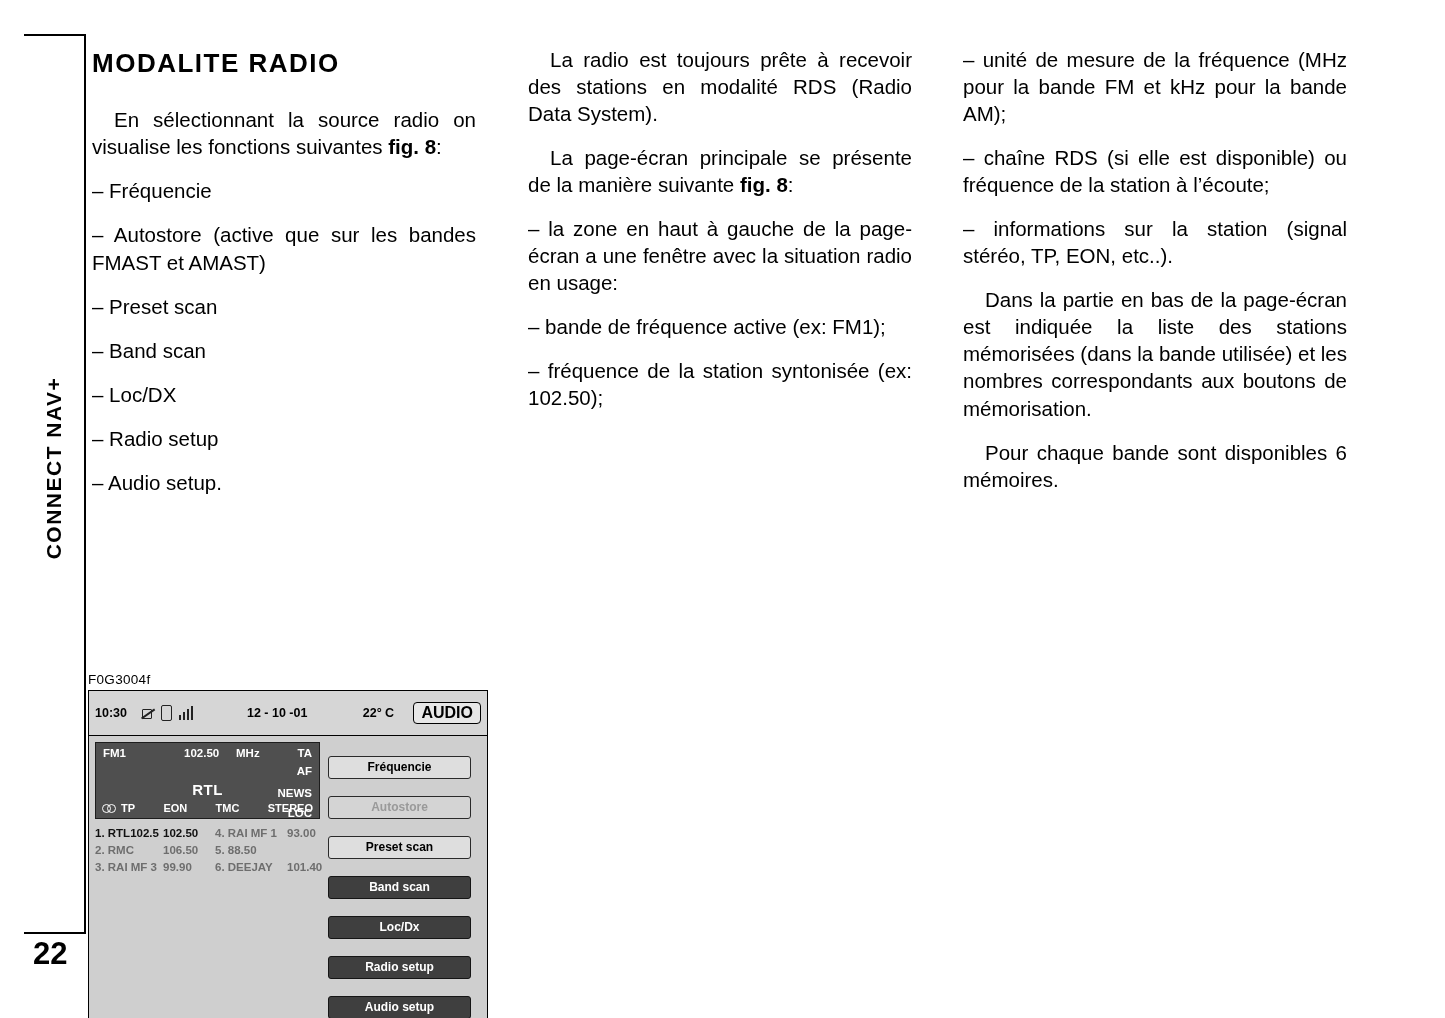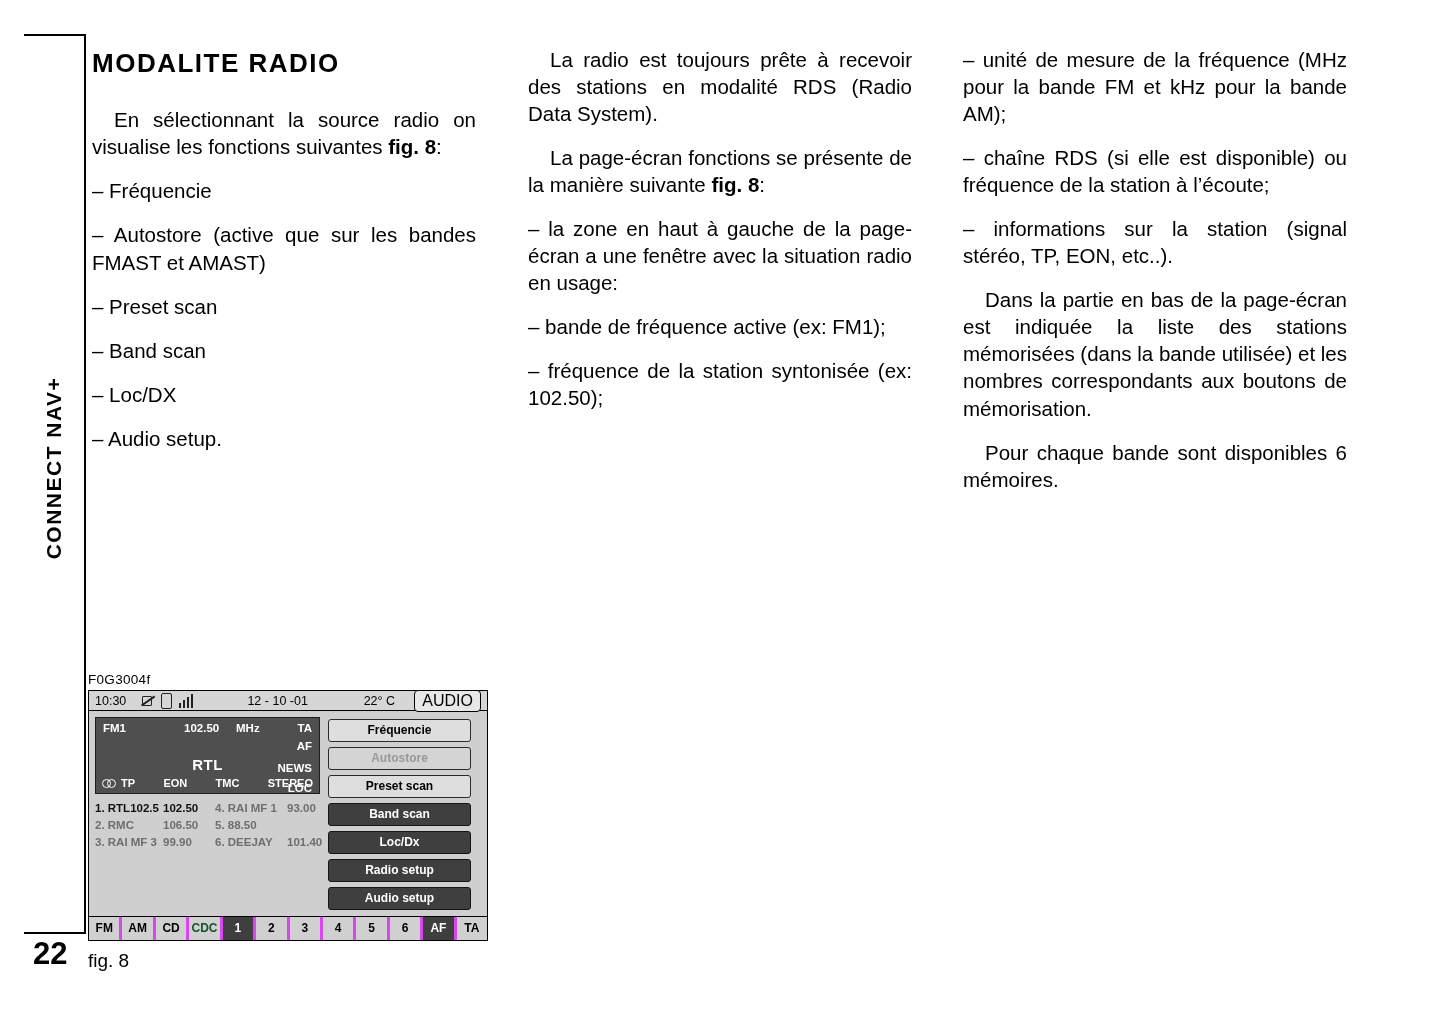--- a/index.html
+++ b/index.html
@@ -103,25 +103,25 @@
     background: #cfcfcf;
     box-sizing: border-box;
     padding: 0;
     font-family: "Liberation Sans", sans-serif;
   }
 
   
   .sb {
     display: flex;
     align-items: center;
-    height: 20px;
+    height: 45px;
     border-bottom: 1px solid #000;
     background: #d6d6d6;
     font-size: 12.5px;
-    font-weight: normal;
+    font-weight: bold;
     padding: 0 6px;
     box-sizing: border-box;
   }
   .sb .time { width: 46px; }
   .sb .icons { display: flex; gap: 7px; align-items: center; width: 70px; }
   .sb .date { flex: 1; text-align: center; }
   .sb .temp { width: 70px; text-align: center; }
   .sb .audio {
     border: 1px solid #000;
     border-radius: 4px;
@@ -246,20 +246,21 @@
   .presets .dim { color: #6e6e6e; }
 
   .btn {
     border: 1px solid #2a2a2a;
     background: #dedede;
     text-align: center;
     font-size: 12px;
     font-weight: bold;
     padding: 3px 0 4px 0;
     border-radius: 3px;
+    margin-top: 12px;
   }
   .btn.dark { background: #3f3f3f; color: #fff; border-color: #151515; }
   .btn.disabled { color: #9a9a9a; background: #d4d4d4; }
 
   
   .bottom {
     display: flex;
     border-top: 1px solid #000;
     background: #d0d0d0;
     font-size: 12px;
@@ -295,28 +296,29 @@
 
   <p class="para first-indent">
     <span>En sélectionnant la source radio on visualise les fonctions suivantes </span><b>fig. 8</b><span>:</span>
   </p>
 
   <p class="bullet">– Fréquencie</p>
   <p class="bullet">– Autostore (active que sur les bandes FMAST et AMAST)</p>
   <p class="bullet nojust">– Preset scan</p>
   <p class="bullet nojust">– Band scan</p>
   <p class="bullet nojust">– Loc/DX</p>
+  <p class="bullet nojust">– Radio setup</p>
   <p class="bullet nojust">– Audio setup.</p>
 </div>
 
 <div class="col col2">
   <p class="para first-indent">La radio est toujours prête à recevoir des stations en modalité RDS (Radio Data System).</p>
 
   <p class="para first-indent">
-    <span>La page-écran fonctions se présente de la manière suivante </span><b>fig. 8</b><span>:</span>
+    <span>La page-écran principale se présente de la manière suivante </span><b>fig. 8</b><span>:</span>
   </p>
 
   <p class="para">– la zone en haut à gauche de la page-écran a une fenêtre avec la situation radio en usage:</p>
   <p class="para">– bande de fréquence active (ex: FM1);</p>
   <p class="para">– fréquence de la station syntonisée (ex: 102.50);</p>
 </div>
 
 <div class="col col3">
   <p class="para">– unité de mesure de la fréquence (MHz pour la bande FM et kHz pour la bande AM);</p>
   <p class="para">– chaîne RDS (si elle est disponible) ou fréquence de la station à l’écoute;</p>

